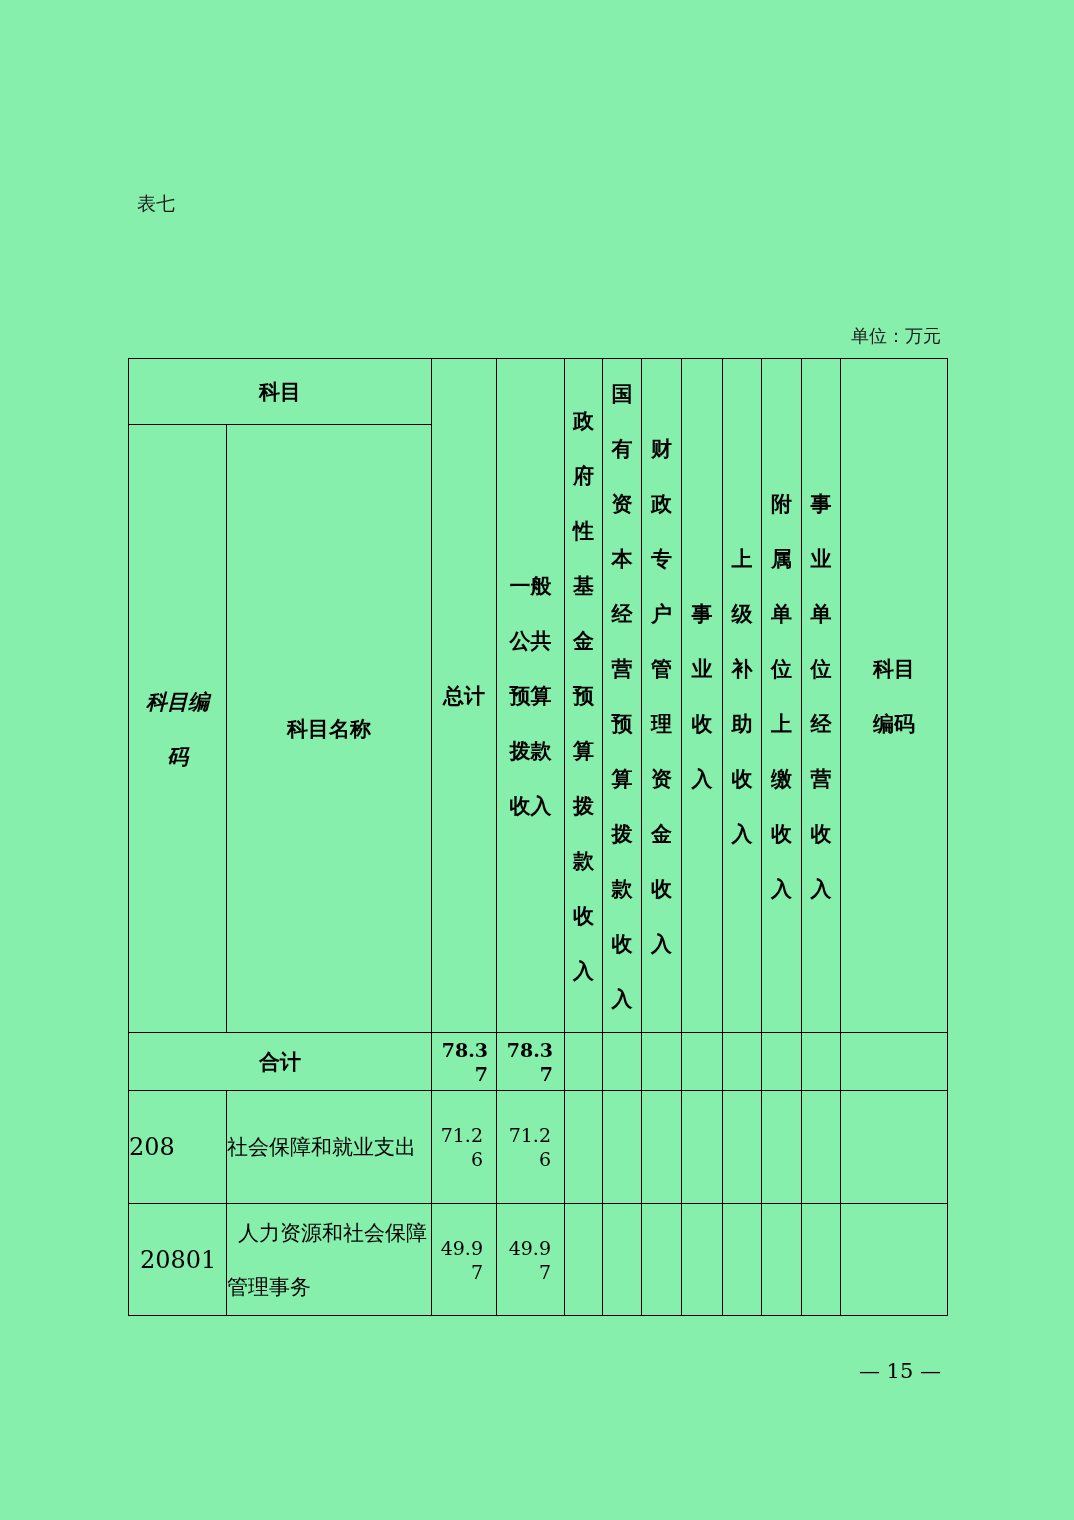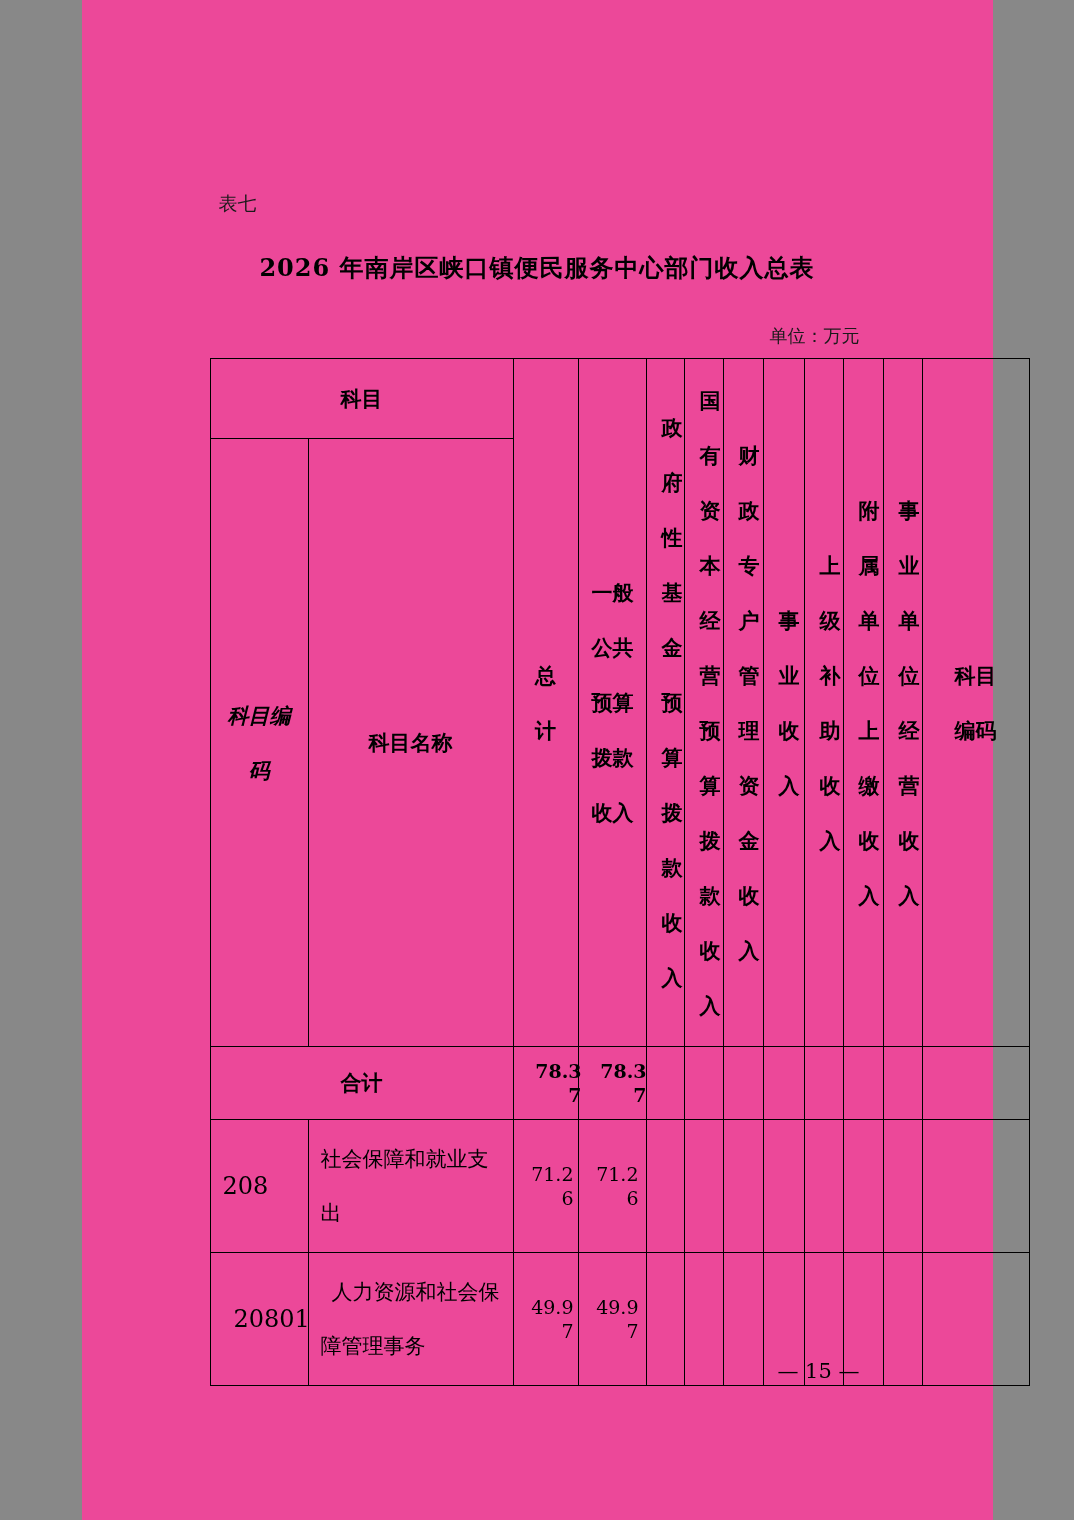--- a/index.html
+++ b/index.html
@@ -1,21 +1,21 @@
 <!DOCTYPE html>
 <html><head>
 <meta charset="utf-8">
 <style>
   html, body { margin: 0; padding: 0; background: #888; }
   .page {
     position: relative;
-    width: 911px;
+    width: 1074px;
     height: 1520px;
     margin: 0 auto;
-    background: #ec4899;
+    background: #86efac;
     font-family: "DejaVu Serif", serif;
     color: #000;
   }
   .table-label {
     position: absolute;
     left: 137px;
     top: 191px;
     font-size: 19px;
     color: #1a1a1a;
     font-family: "DejaVu Serif", serif;
@@ -43,21 +43,21 @@
   table.budget {
     position: absolute;
     left: 128px;
     top: 358px;
     width: 819px;
     border-collapse: collapse;
     table-layout: fixed;
   }
   table.budget td {
     border: 1px solid #000;
-    padding: 12px;
+    padding: 0;
     vertical-align: middle;
   }
   tr.hr1   { height: 66px; }
   tr.hr2   { height: 608px; }
   tr.rowT  { height: 58px; margin-top: 32px; }
   tr.rowA  { height: 113px; }
   tr.rowB  { height: 112px; }
   .th {
     text-align: center;
     font-family: "Liberation Sans", sans-serif;
@@ -107,21 +107,20 @@
     font-family: "DejaVu Serif", serif;
   }
 </style>
 </head>
 <body>
 
 <div class="page">
 
   <div class="table-label">表七</div>
 
-  <h1 class="doc-title">2026 年南岸区峡口镇便民服务中心部门收入总表</h1>
 
   <div class="unit-note">单位：万元</div>
 
   <table class="budget">
     <colgroup>
       <col style="width:98px">
         <col style="width:205px">
         <col style="width:65px">
         <col style="width:68px">
       <col style="width:38px">

